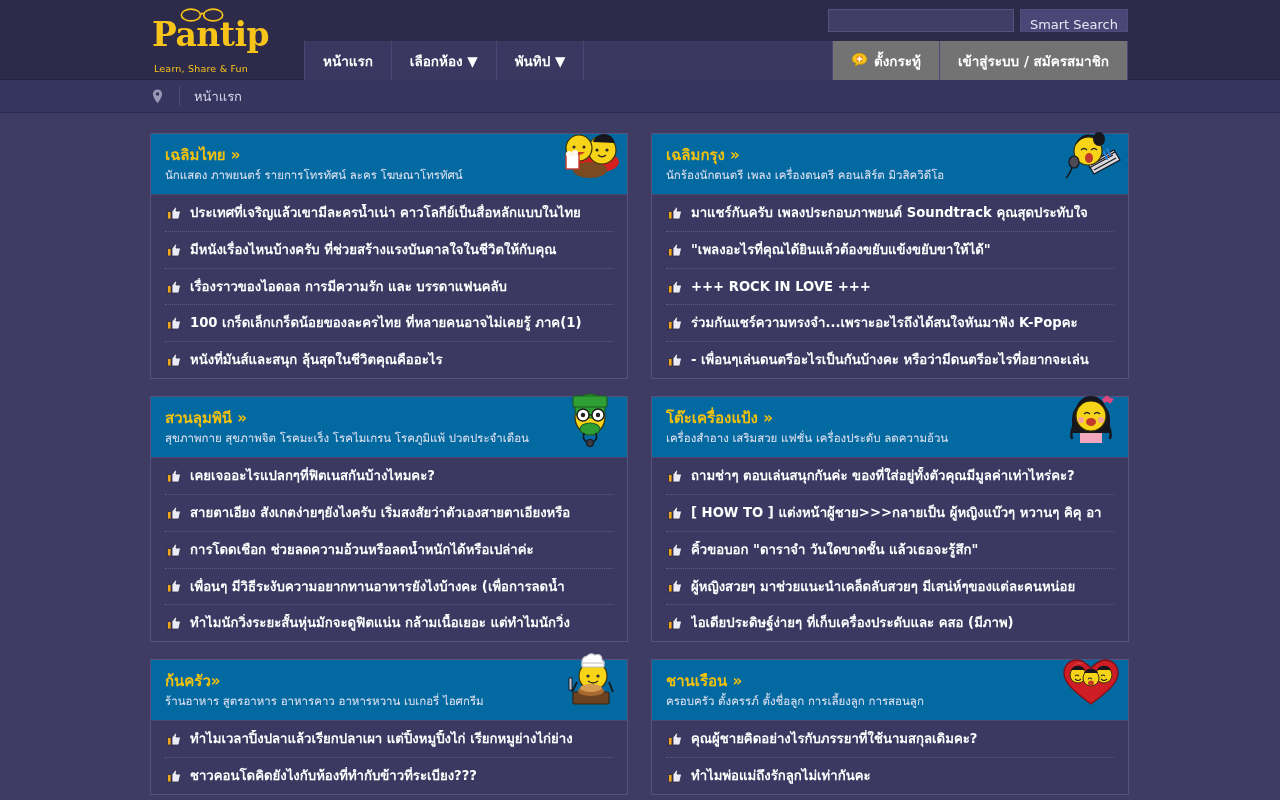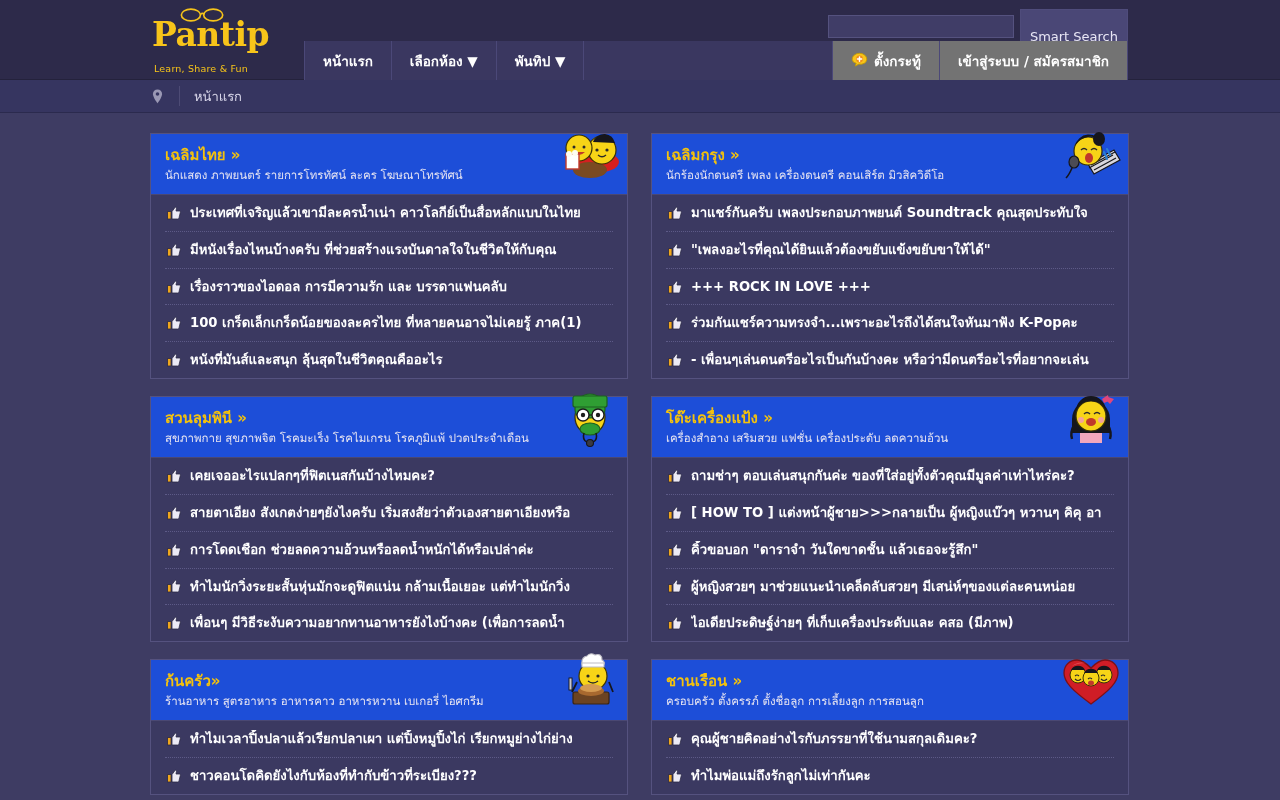--- a/index.html
+++ b/index.html
@@ -97,21 +97,21 @@
     border: 1px solid #55527f;
     outline: none;
     color: #ffffff;
     font-size: 12px;
     padding: 0 5px;
     font-family: "DejaVu Sans", "Liberation Sans", sans-serif;
   }
   .search-btn {
     margin-left: 6px;
     height: 23px;
-    padding: 16px 9px;
+    padding: 4px 9px;
     background: #4a4776;
     border: 1px solid #6360903b;
     color: #e8e6f5;
     font-size: 13px;
     line-height: 21px;
     font-family: "DejaVu Sans", "Liberation Sans", sans-serif;
     cursor: pointer;
   }
 
   
@@ -139,21 +139,21 @@
     flex-wrap: wrap;
     gap: 17px 23px;
   }
   .card {
     width: 478px;
     background: #3b3961;
     border: 1px solid #55527f;
   }
   .card-head {
     position: relative;
-    background: #1d4ed8;
+    background: #0369a1;
     padding: 12px 14px 11px 14px;
     min-height: 61px;
     border-bottom: 1px solid #4a4873;
   }
   .card-title {
     font-size: 15px;
     font-weight: bold;
     color: #f4c20d;
     line-height: 1.25;
   }
@@ -397,28 +397,28 @@
             <path d="M5 13V5.6L8.3 1c1 .2 1.3 1 1.1 2L9 5h3.2c.8 0 1.3.7 1.1 1.4l-1.3 5.5c-.1.7-.7 1.1-1.4 1.1z" fill="#eceaf5" stroke="#2b2945" stroke-width=".8"></path>
             <rect x="0.6" y="5.6" width="3.4" height="7.4" fill="#f0a71c" stroke="#2b2945" stroke-width=".8"></rect>
           </svg>
           <span class="row-text">การโดดเชือก ช่วยลดความอ้วนหรือลดน้ำหนักได้หรือเปล่าค่ะ</span>
         </div>
       <div class="row">
           <svg class="thumb-icon" viewBox="0 0 14 14">
             <path d="M5 13V5.6L8.3 1c1 .2 1.3 1 1.1 2L9 5h3.2c.8 0 1.3.7 1.1 1.4l-1.3 5.5c-.1.7-.7 1.1-1.4 1.1z" fill="#eceaf5" stroke="#2b2945" stroke-width=".8"></path>
             <rect x="0.6" y="5.6" width="3.4" height="7.4" fill="#f0a71c" stroke="#2b2945" stroke-width=".8"></rect>
           </svg>
+          <span class="row-text">เพื่อนๆ มีวิธีระงับความอยากทานอาหารยังไงบ้างคะ (เพื่อการลดน้ำ</span>
+        </div>
+      <div class="row">
+          <svg class="thumb-icon" viewBox="0 0 14 14">
+            <path d="M5 13V5.6L8.3 1c1 .2 1.3 1 1.1 2L9 5h3.2c.8 0 1.3.7 1.1 1.4l-1.3 5.5c-.1.7-.7 1.1-1.4 1.1z" fill="#eceaf5" stroke="#2b2945" stroke-width=".8"></path>
+            <rect x="0.6" y="5.6" width="3.4" height="7.4" fill="#f0a71c" stroke="#2b2945" stroke-width=".8"></rect>
+          </svg>
           <span class="row-text">ทำไมนักวิ่งระยะสั้นหุ่นมักจะดูฟิตแน่น กล้ามเนื้อเยอะ แต่ทำไมนักวิ่ง</span>
-        </div>
-      <div class="row">
-          <svg class="thumb-icon" viewBox="0 0 14 14">
-            <path d="M5 13V5.6L8.3 1c1 .2 1.3 1 1.1 2L9 5h3.2c.8 0 1.3.7 1.1 1.4l-1.3 5.5c-.1.7-.7 1.1-1.4 1.1z" fill="#eceaf5" stroke="#2b2945" stroke-width=".8"></path>
-            <rect x="0.6" y="5.6" width="3.4" height="7.4" fill="#f0a71c" stroke="#2b2945" stroke-width=".8"></rect>
-          </svg>
-          <span class="row-text">เพื่อนๆ มีวิธีระงับความอยากทานอาหารยังไงบ้างคะ (เพื่อการลดน้ำ</span>
         </div>
     </div>
   </div>
 
   <div class="card">
     <div class="card-head">
       <div class="card-title">โต๊ะเครื่องแป้ง »</div>
       <div class="card-sub">เครื่องสำอาง เสริมสวย แฟชั่น เครื่องประดับ ลดความอ้วน</div>
       <svg class="mascot" viewBox="0 0 66 60">
         <path d="M14 30a19 19 0 0 1 38 0v14H14z" fill="#16161c"></path>

